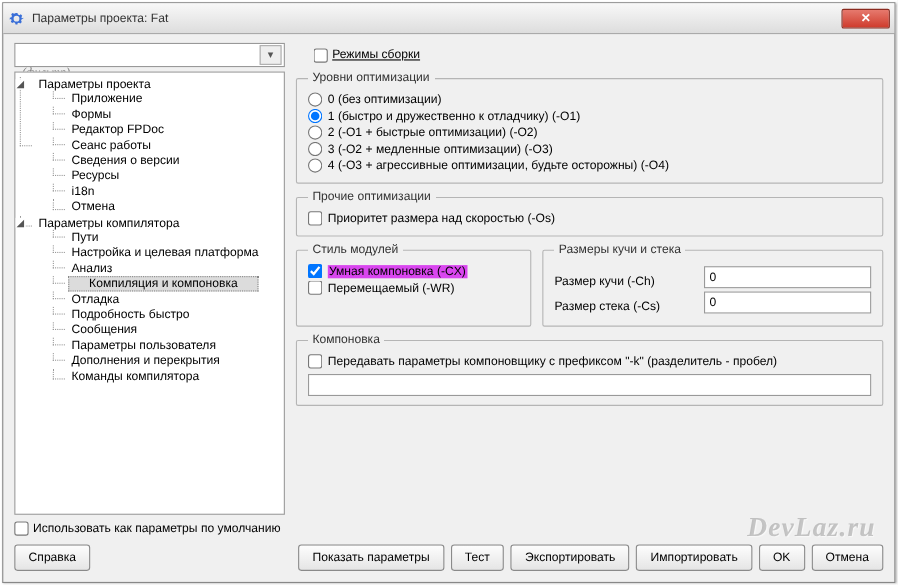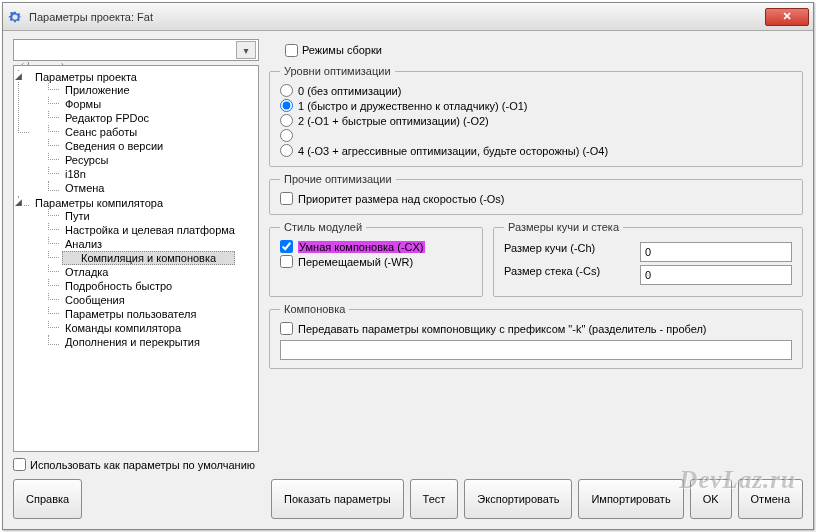--- a/index.html
+++ b/index.html
@@ -54,21 +54,21 @@
     border: none; outline: none; flex: 1;
     font-style: italic; color: #888; font-size: 11px;
     font-family: Liberation Serif, serif; background: transparent; margin-top: 32px;
   }
   .filterbtn {
     width: 20px; height: 18px;
     border: 1px solid #aaa; background: #eee;
     display:flex; align-items:center; justify-content:center;
     font-size: 10px; color:#555;
   }
-  .buildmodes { display:flex; align-items:center; gap:4px; margin-left: 18px; }
+  .buildmodes { display:flex; align-items:center; gap:4px; margin-left: 18px; text-decoration: underline; }
   .middle { display: flex; flex: 1; gap: 10px; min-height: 0; }
   .treewrap {
     width: 246px; background: #fff; border: 1px solid #999;
     overflow-y: auto; overflow-x: hidden;
     padding: 4px 2px;
   }
   .tree ul { list-style:none; margin:0; padding:0 0 0 16px; }
   .tree > ul { padding-left: 2px; }
   .tree li { position: relative; padding: 1px 0 1px 14px; white-space: nowrap; }
   .tree li::before {
@@ -86,36 +86,36 @@
   fieldset {
     border: 1px solid #b5b5b5;
     border-radius: 2px;
     margin: 0; padding: 6px 10px 8px 10px;
   }
   legend { color:#333; padding: 0 4px; }
   .radio-row, .check-row { display:flex; align-items:center; gap:5px; padding: 1px 0; }
   input[type=radio], input[type=checkbox] { margin:0; width:13px; height:13px; }
   .twocol { display:flex; gap:10px; }
   .twocol > fieldset { flex:1; }
-  .heaprow { display:flex; align-items:flex-start; gap:6px; margin:3px 0; }
+  .heaprow { display:flex; align-items:flex-end; gap:6px; margin:3px 0; }
   .heaprow label { width:130px; }
   .heaprow input[type=text] {
     flex:1; border:1px solid #999; background:#fff; height:20px;
     padding:0 4px; font-family:inherit; font-size:11px;
   }
   .hl { background: #d946ef; padding: 0 1px; }
   .linkarg input[type=text] {
     width: 100%; border:1px solid #999; height:20px; margin-top:4px;
     padding:0 4px; font-family:inherit; font-size:11px; background:#fff;
   }
   .defrow { display:flex; align-items:center; gap:4px; padding-top:2px; }
   .buttonbar { display:flex; gap:6px; padding: 4px 0 6px 0; align-items:center; }
   .buttonbar .spacer { flex:1; }
   button.btn {
-    height: 40px; padding: 0 12px;
+    height: 24px; padding: 0 12px;
     font-family: inherit; font-size: 11px;
     background: linear-gradient(to bottom,#fdfdfd,#e5e5e5);
     border: 1px solid #8a8a8a; border-radius: 3px;
     cursor: default;
   }
   .watermark {
     position: absolute; right: 20px; bottom: 38px;
     font-family: Georgia, "Times New Roman", serif;
     font-size: 25px; font-weight: bold; font-style: italic;
     color: rgba(100,100,100,0.35);
@@ -182,22 +182,22 @@
               <span class="label">Параметры компилятора</span>
               <ul>
                 <li><span class="label">Пути</span></li>
                 <li><span class="label">Настройка и целевая платформа</span></li>
                 <li><span class="label">Анализ</span></li>
                 <li class="selected"><span class="label">Компиляция и компоновка</span></li>
                 <li><span class="label">Отладка</span></li>
                 <li><span class="label">Подробность быстро</span></li>
                 <li><span class="label">Сообщения</span></li>
                 <li><span class="label">Параметры пользователя</span></li>
+                <li><span class="label">Дополнения и перекрытия</span></li>
                 <li><span class="label">Команды компилятора</span></li>
-                <li><span class="label">Дополнения и перекрытия</span></li>
               </ul>
             </li>
           </ul>
         </div>
       </div>
 
       <div class="rightpane">
 
         <fieldset>
           <legend>Уровни оптимизации</legend>
@@ -208,20 +208,21 @@
           <div class="radio-row">
               <input type="radio" name="ol" checked="" style="">
               <span>1 (быстро и дружественно к отладчику) (-O1)</span>
             </div>
           <div class="radio-row">
               <input type="radio" name="ol" style="">
               <span>2 (-O1 + быстрые оптимизации) (-O2)</span>
             </div>
           <div class="radio-row">
               <input type="radio" name="ol" style="">
+              <span>3 (-O2 + медленные оптимизации) (-O3)</span>
             </div>
           <div class="radio-row">
               <input type="radio" name="ol" style="">
               <span>4 (-O3 + агрессивные оптимизации, будьте осторожны) (-O4)</span>
             </div>
         </fieldset>
 
         <fieldset>
           <legend>Прочие оптимизации</legend>
           <div class="check-row">

